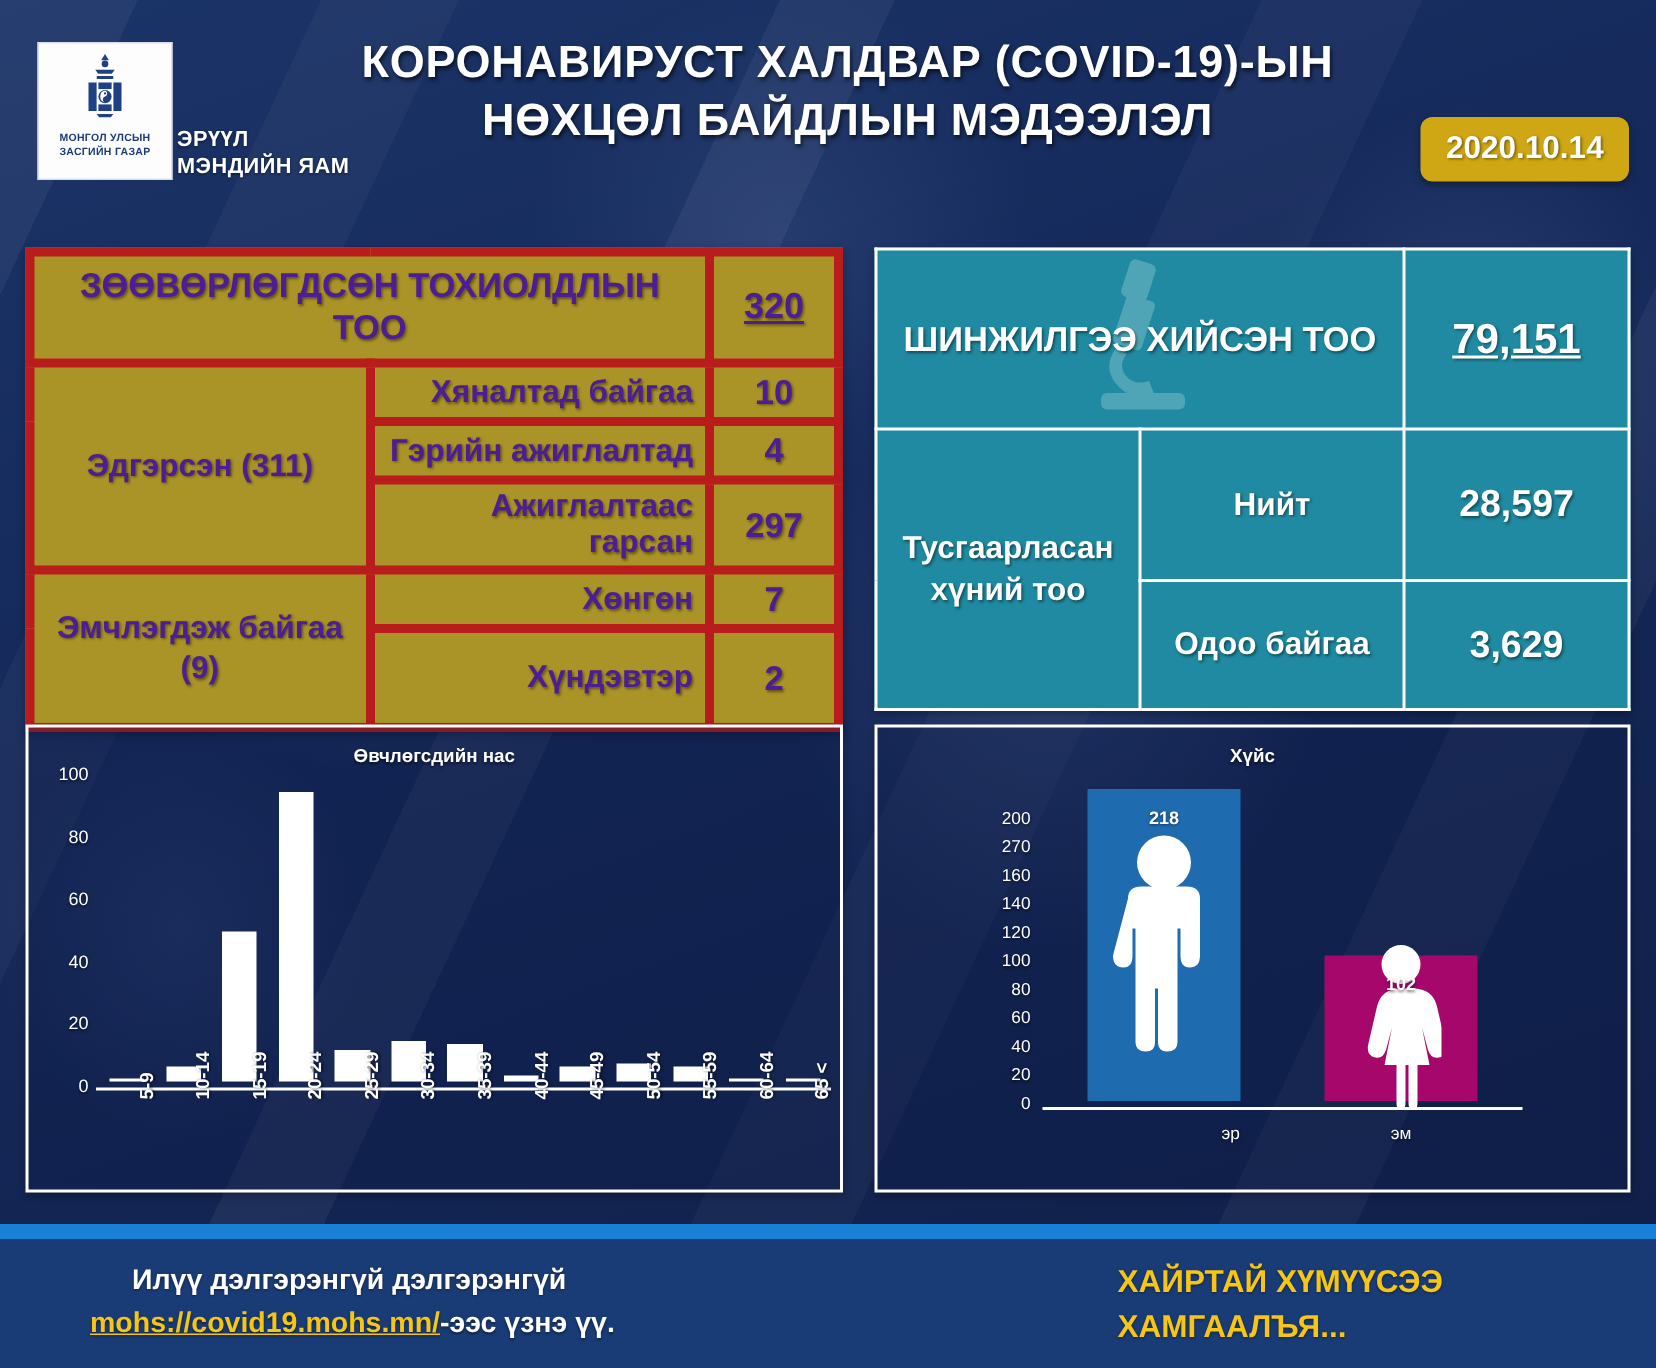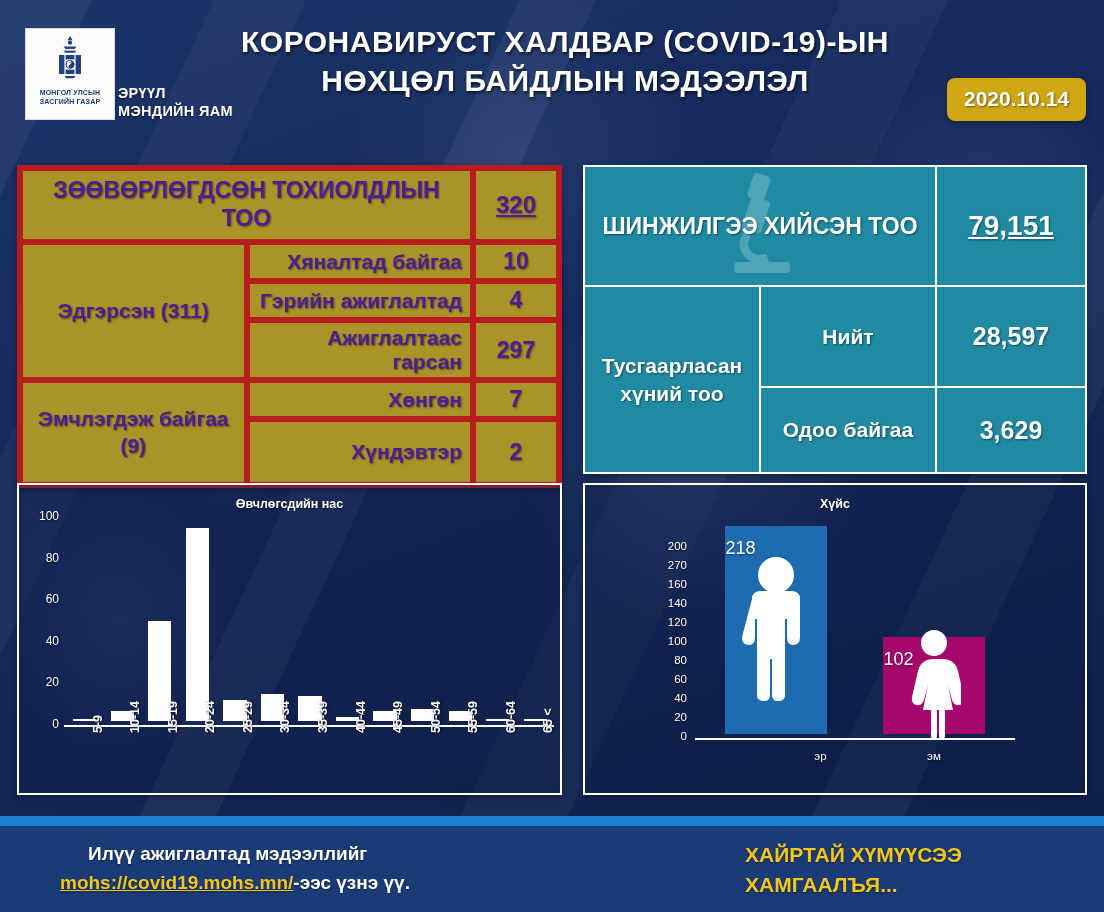--- a/index.html
+++ b/index.html
@@ -129,22 +129,22 @@
   .bar { position:absolute; background:#ffffff; bottom:0; }
   .xlab {
     position:absolute; color:#ffffff; font-size:12.5px; font-weight:bold;
     transform-origin:left top; transform:rotate(-90deg);
     white-space:nowrap; text-shadow:0 1px 2px rgba(0,0,0,.6);
   }
   .axis-line { position:absolute; background:#ffffff; }
 
   .sexbar { position:absolute; bottom:0; }
   .sexval {
-    position:absolute; color:#ffffff; font-weight:normal; font-size:18px;
-    text-align:left; width:100%; text-shadow:0 1px 2px rgba(0,0,0,.5);
+    position:absolute; color:#ffffff; font-weight:bold; font-size:12px;
+    text-align:center; width:100%; text-shadow:0 1px 2px rgba(0,0,0,.5);
   }
   .sexcat {
     position:absolute; color:#ffffff; font-size:11.5px; text-align:center;
     text-shadow:0 1px 2px rgba(0,0,0,.6);
   }
 
   
   #blue-strip { position:absolute; left:0; top:816px; width:1104px; height:10px; background:#1a80d6; }
   #footer {
     position:absolute; left:0; top:826px; width:1104px; height:86px;
@@ -348,21 +348,21 @@
           </svg></span>
       </div>
       <div class="sexval" style="left: 298.44px; width: 101.12px; top: 163.857px;">102</div>
       <div class="sexcat" style="left: 298.44px; width: 101.12px; top: 265px;">эм</div>
     </div>
 </div>
 
 <div id="blue-strip"></div>
 <div id="footer">
   <div id="foot-left">
-    <span class="line1">Илүү ажиглалтад мэдээллийг</span>
+    <span class="line1">Илүү дэлгэрэнгүй дэлгэрэнгүй</span>
     <span id="foot-url">mohs://covid19.mohs.mn/</span><span>-ээс үзнэ үү.</span>
   </div>
   <div id="foot-right">
     <span class="l1">ХАЙРТАЙ ХҮМҮҮСЭЭ</span>
     <span class="l2">ХАМГААЛЪЯ...</span>
   </div>
 
 </div>
 
 </body></html>

